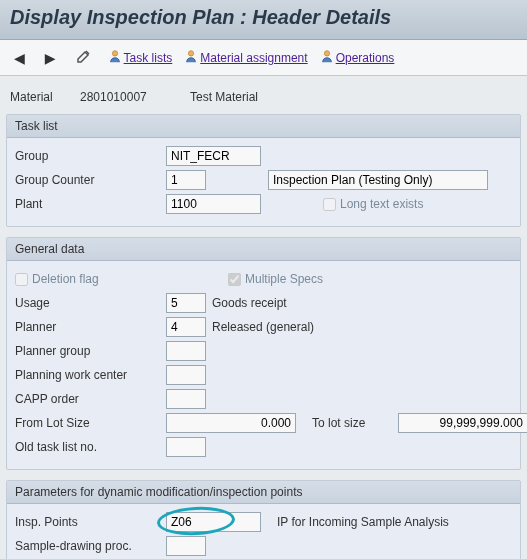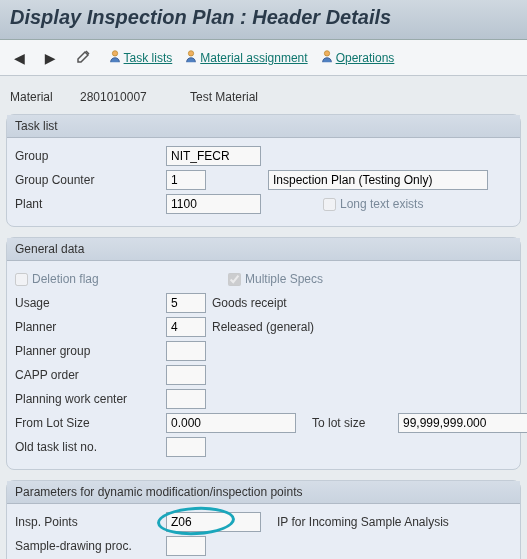--- a/index.html
+++ b/index.html
@@ -41,42 +41,42 @@
   }
   .edit-btn {
     background: none;
     border: none;
     cursor: pointer;
     font-size: 14px;
     padding: 2px 4px;
     color: #555;
   }
   .tb-link {
-    color: #0f766e;
+    color: #4c1d95;
     text-decoration: underline;
     cursor: pointer;
     display: flex;
     align-items: center;
     gap: 2px;
   }
   .person-icon svg { width: 14px; height: 14px; }
   .content {
     padding: 8px 6px;
   }
   .mat-row {
     padding: 6px 4px 10px;
     display: flex;
     gap: 10px;
   }
   .mat-row .lbl { width: 60px; }
   .mat-row .val { width: 100px; }
   .group {
     background: #e8edf5;
     border: 1px solid #c3ccd6;
-    border-radius: 8px;
+    border-radius: 2px;
     margin-bottom: 10px;
     padding: 0;
   }
   .group-title {
     background: linear-gradient(#d5dde7,#c9d3df);
     border-bottom: 1px solid #b0bac6;
     padding: 4px 8px;
     font-size: 12px;
   }
   .group-body {
@@ -104,21 +104,21 @@
     border: 1px solid #9aa6b2;
     background: #fff;
     height: 20px;
   }
   input[readonly] {
     background: #f8f8f8;
   }
   .w-sm { width: 40px; }
   .w-md { width: 95px; }
   .w-xl { width: 220px; }
-  .w-num { width: 130px; text-align: left; padding-right: 6px;}
+  .w-num { width: 130px; text-align: right; padding-right: 6px;}
   .chk {
     display: flex;
     align-items: center;
     gap: 4px;
     color: #7a8a9a;
   }
   .chk input { margin: 0; }
   .circle-mark {
     position: absolute;
     border: 3px solid #1aa6bb;
@@ -242,25 +242,25 @@
       <div class="row">
         <span class="lbl">Planner</span>
         <input type="text" class="w-sm" readonly="" value="4" style="">
         <span>Released (general)</span>
       </div>
       <div class="row">
         <span class="lbl">Planner group</span>
         <input type="text" class="w-sm" readonly="" value="" style="">
       </div>
       <div class="row">
+        <span class="lbl">Planning work center</span>
+        <input type="text" class="w-sm" readonly="" value="" style="">
+      </div>
+      <div class="row">
         <span class="lbl">CAPP order</span>
-        <input type="text" class="w-sm" readonly="" value="" style="">
-      </div>
-      <div class="row">
-        <span class="lbl">Planning work center</span>
         <input type="text" class="w-sm" readonly="" value="" style="">
       </div>
       <div class="row">
         <span class="lbl">From Lot Size</span>
         <input type="text" class="w-num" readonly="" value="0.000" style="">
         <span class="lbl2">To lot size</span>
         <input type="text" class="w-num" readonly="" value="99,999,999.000" style="">
       </div>
       <div class="row">
         <span class="lbl">Old task list no.</span>

